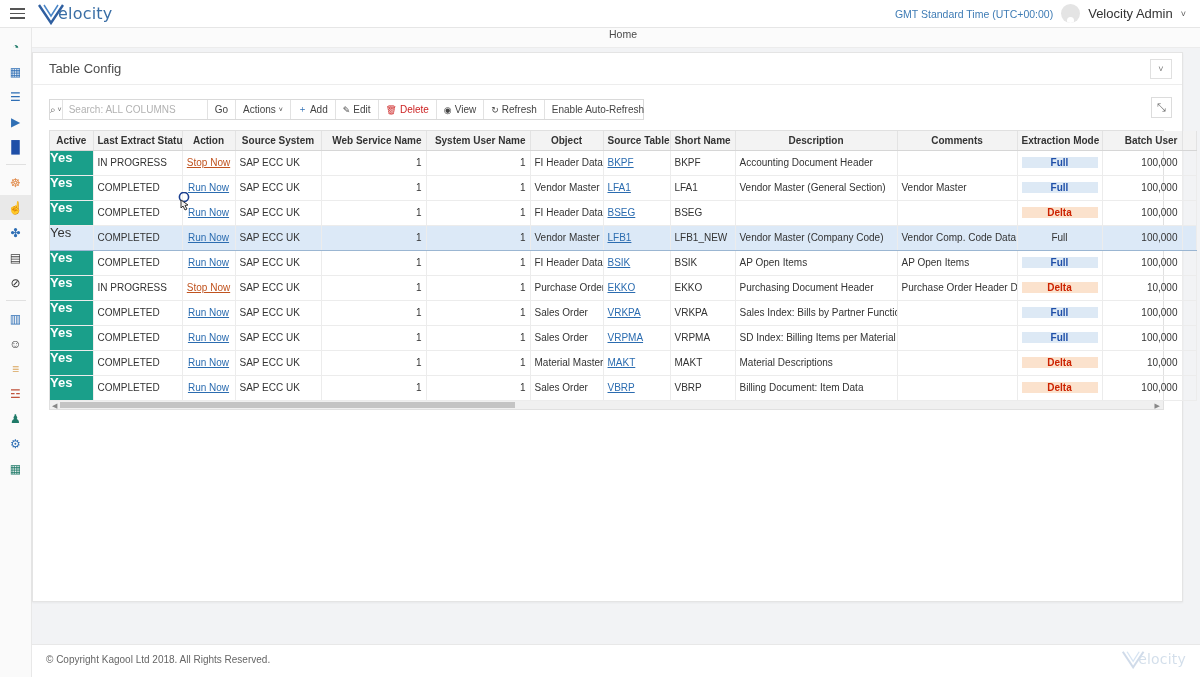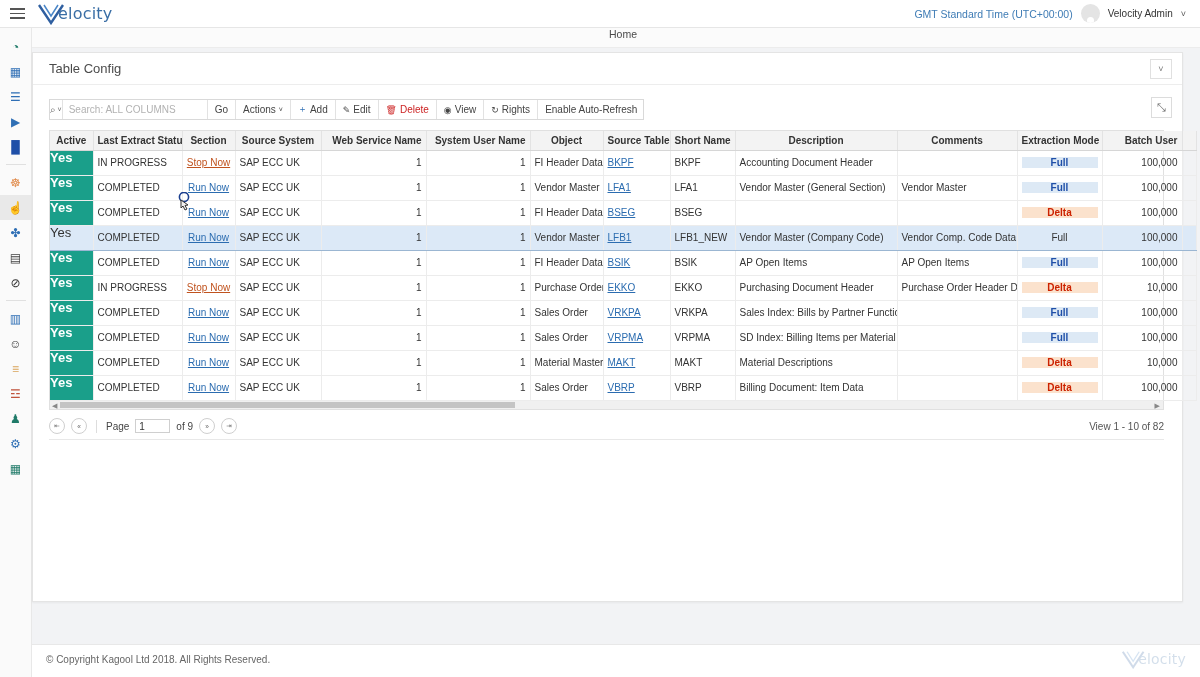--- a/index.html
+++ b/index.html
@@ -32,21 +32,21 @@
     margin-left: auto; display: flex; align-items: center; gap: 8px;
     padding-right: 14px; height: 28px;
   }
   .tz { font-size: 10.5px; color: #3f7cb5; }
   .avatar {
     width: 19px; height: 19px; border-radius: 50%; background: #e4e4e4;
     display: flex; align-items: flex-end; justify-content: center; overflow: hidden;
   }
   .avatar .head { width: 7px; height: 7px; border-radius: 50%; background: #fff; margin-bottom: -1px; position: relative; }
   .avatar .head::after{content:"";position:absolute;width:13px;height:8px;border-radius:7px 7px 0 0;background:#fff;left:-3px;top:8px;}
-  .user-name { font-size: 10px; color: #333; }
+  .user-name { font-size: 13px; color: #333; }
   .caret-d { font-size: 9px; color: #555; }
 
   
   .crumbbar {
     position: absolute; left: 32px; top: 28px; width: 1168px; height: 20px;
     background: #fbfbfb; border-bottom: 1px solid #ececec;
     display: flex; align-items: center; padding-left: 14px; gap: 7px; flex-direction: column;
   }
   .crumb { font-size: 10.5px; color: #4a4a4a; cursor: pointer; }
   .crumb.sep { color: #999; cursor: default; font-size: 9px; }
@@ -324,37 +324,37 @@
         <div class="tb-btn del">
           <span class="tb-ic red">🗑</span>
           <span>Delete</span>
         </div>
         <div class="tb-btn">
           <span class="tb-ic">◉</span>
           <span>View</span>
         </div>
         <div class="tb-btn">
           <span class="tb-ic">↻</span>
-          <span>Rights</span>
+          <span>Refresh</span>
         </div>
         <div class="tb-btn">
           <span>Enable Auto-Refresh</span>
         </div>
       </div>
     </div>
 
     <div class="expand-btn">⤡</div>
 
     <div class="grid-wrap">
       <table class="grid">
         <thead>
             <tr id="grid-head">
               <th class="c-active">Active</th>
               <th class="c-status">Last Extract Status</th>
-              <th class="c-action">Section</th>
+              <th class="c-action">Action</th>
               <th class="c-srcsys">Source System</th>
               <th class="c-ws">Web Service Name</th>
               <th class="c-sun">System User Name</th>
               <th class="c-obj">Object</th>
               <th class="c-stab">Source Table</th>
               <th class="c-short">Short Name</th>
               <th class="c-desc">Description</th>
               <th class="c-comm">Comments</th>
               <th class="c-mode">Extraction Mode</th>
               <th class="c-batch">Batch User</th>
@@ -565,31 +565,20 @@
           </tbody>
       </table>
     </div>
 
     <div class="hscroll">
       <span class="ar l">◀</span>
       <div class="thumb"></div>
       <span class="ar r">▶</span>
     </div>
 
-    <div class="pager">
-      <span class="pg-btn">⇤</span>
-      <span class="pg-btn">«</span>
-      <span class="pg-div"></span>
-      <span>Page</span>
-      <input class="pg-input" value="1" style="">
-      <span>of 9</span>
-      <span class="pg-btn">»</span>
-      <span class="pg-btn">⇥</span>
-      <span class="pg-view">View 1 - 10 of 82</span>
-    </div>
   </div>
 </div>
 
 <svg class="cursor" viewBox="0 0 20 22">
   <circle cx="8" cy="5" r="4.6" fill="none" stroke="#1b3f8f" stroke-width="1.6"></circle>
   <path d="M5 8 L5 16 L7 14 L9 18 L11 17 L9 13.5 L12 13 Z" fill="#f0f0f0" stroke="#333" stroke-width="1"></path>
 </svg>
 
 <div class="footer">
   <span class="footer-text">© Copyright Kagool Ltd 2018. All Rights Reserved.</span>

